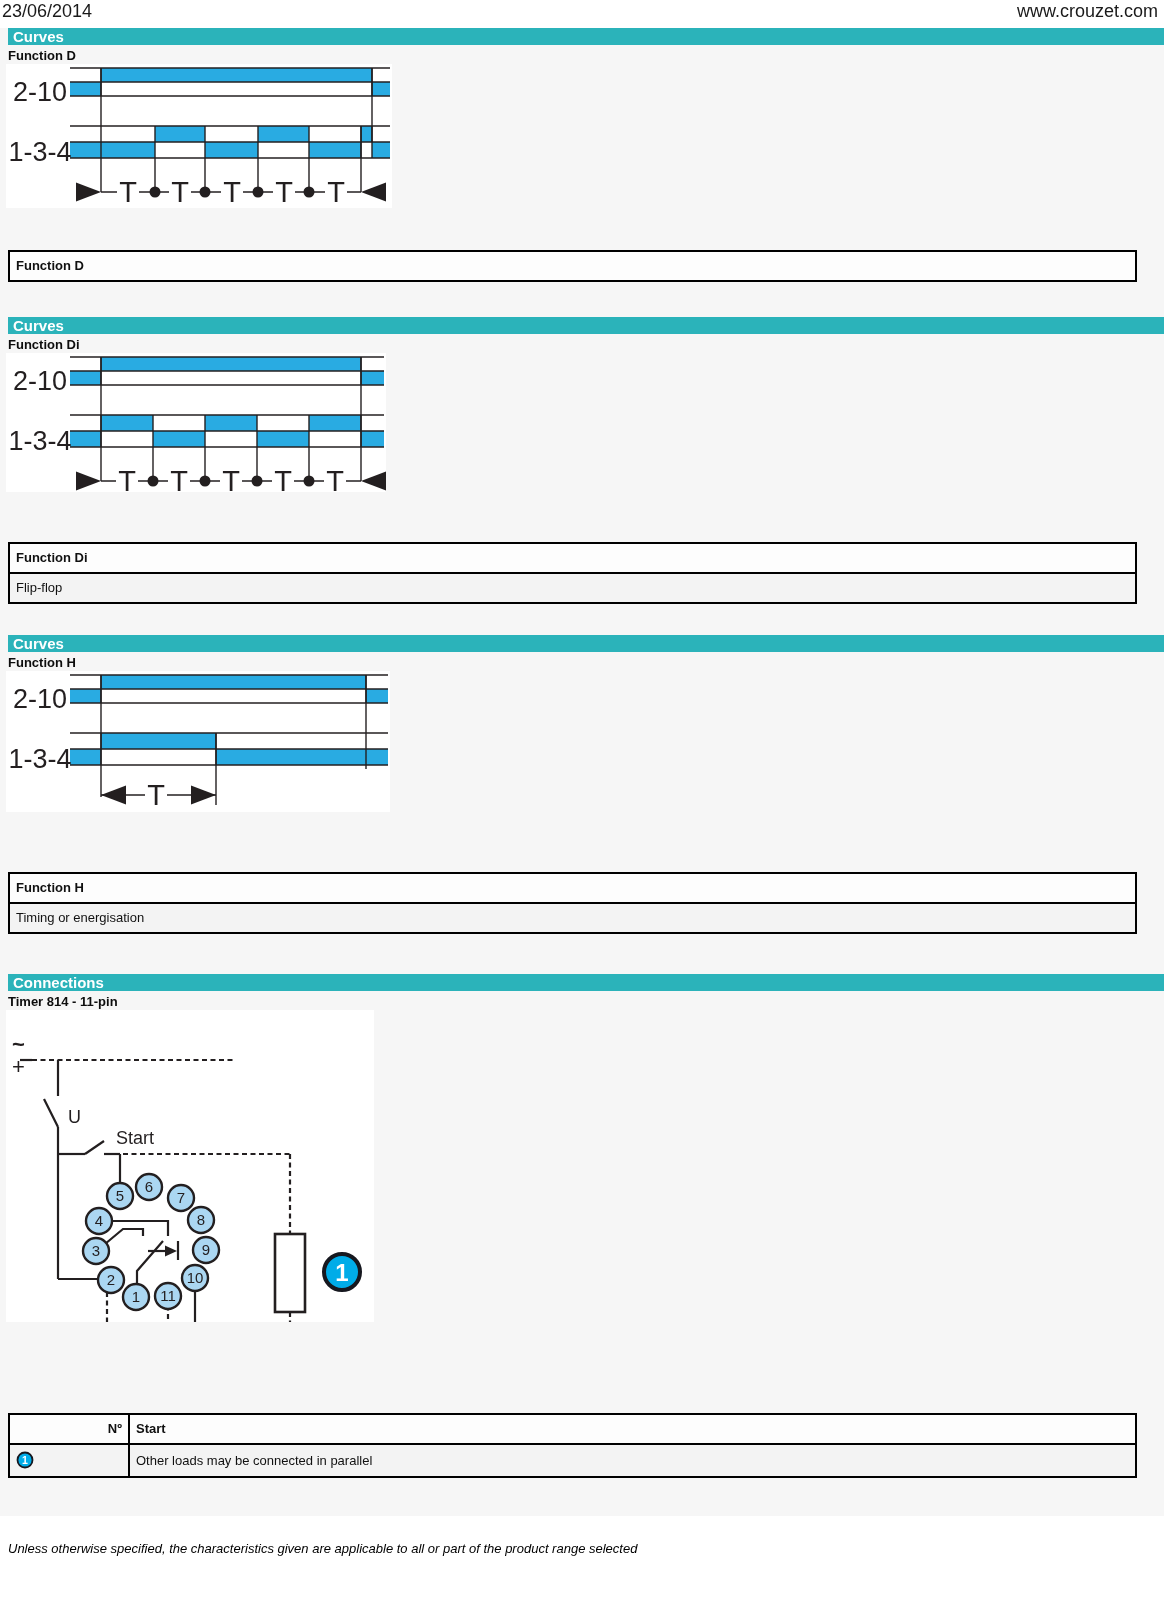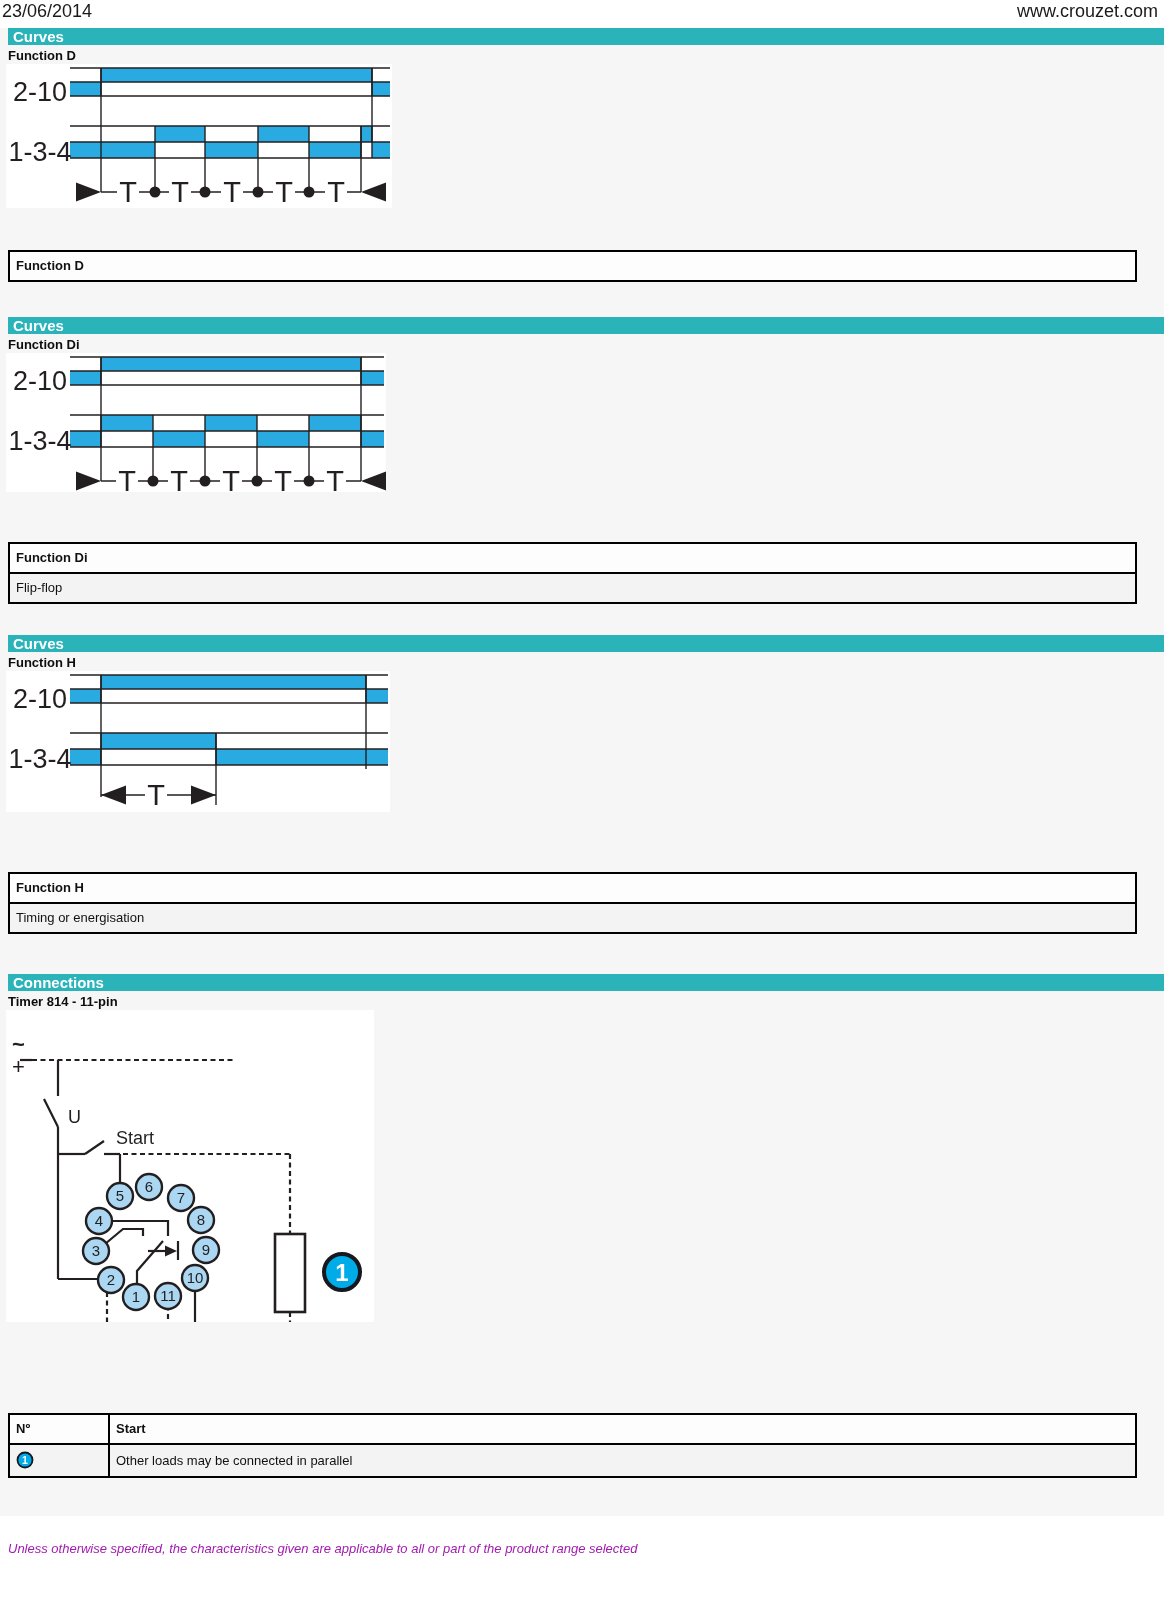--- a/index.html
+++ b/index.html
@@ -25,23 +25,23 @@
   table.datatable {
     border-collapse:collapse; margin-left:8px; width:1129px;
     background:#fff; border:2px solid #000;
   }
   table.datatable td {
     border:2px solid #000; font-size:13px; padding:6px 6px 7px 6px;
     vertical-align:middle; height:30px;
   }
   table.datatable tr.hdr td { font-weight:bold; background:#fdfdfd; }
   table.datatable tr.row td { background:#f3f3f3; font-weight:normal; }
-  .col-n { width:100px; }
+  .col-n { width:120px;text-align:right; }
   .footer {
-    background:#fff; padding:25px 16px 0 8px; font-size:13px; font-style:italic; color:#a21caf;
+    background:#fff; padding:25px 16px 0 8px; font-size:13px; font-style:italic; color:#000000;
   }
   .spacer-a { height:42px; } 
   .mt-b2 { margin-top:35px; }
   .spacer-b { height:50px; }
   .mt-b3 { margin-top:31px; }
   .spacer-c { height:60px; }
   .mt-b4 { margin-top:40px; }
   .spacer-d { height:91px; }
 </style>
 </head>

